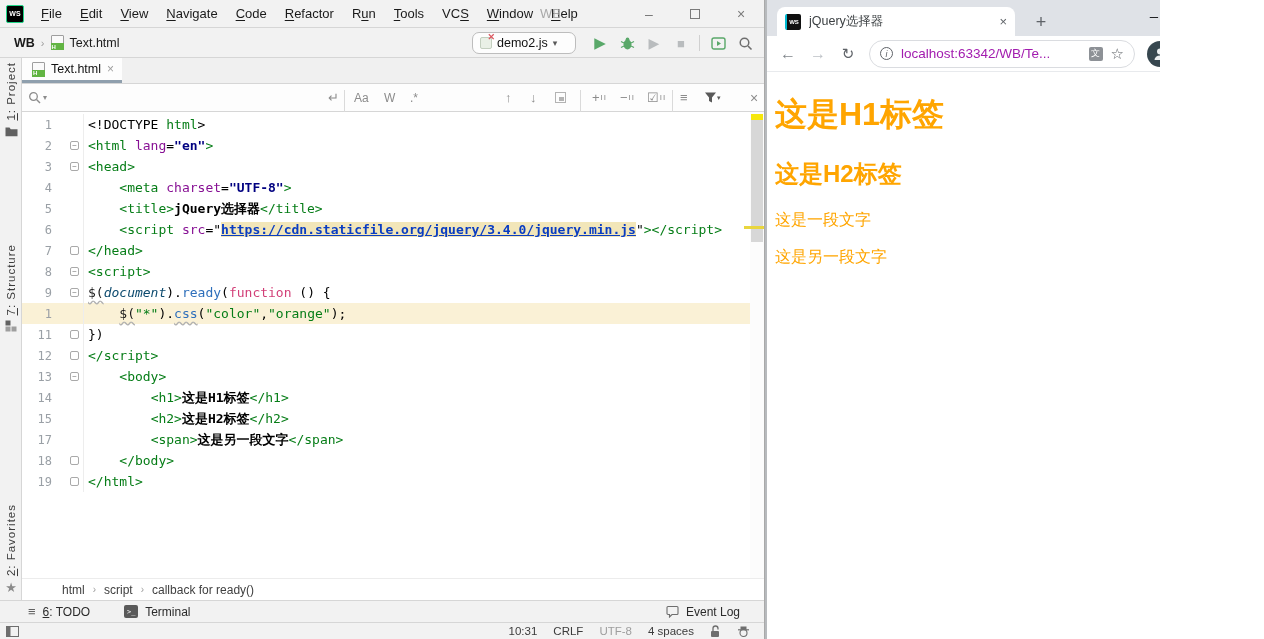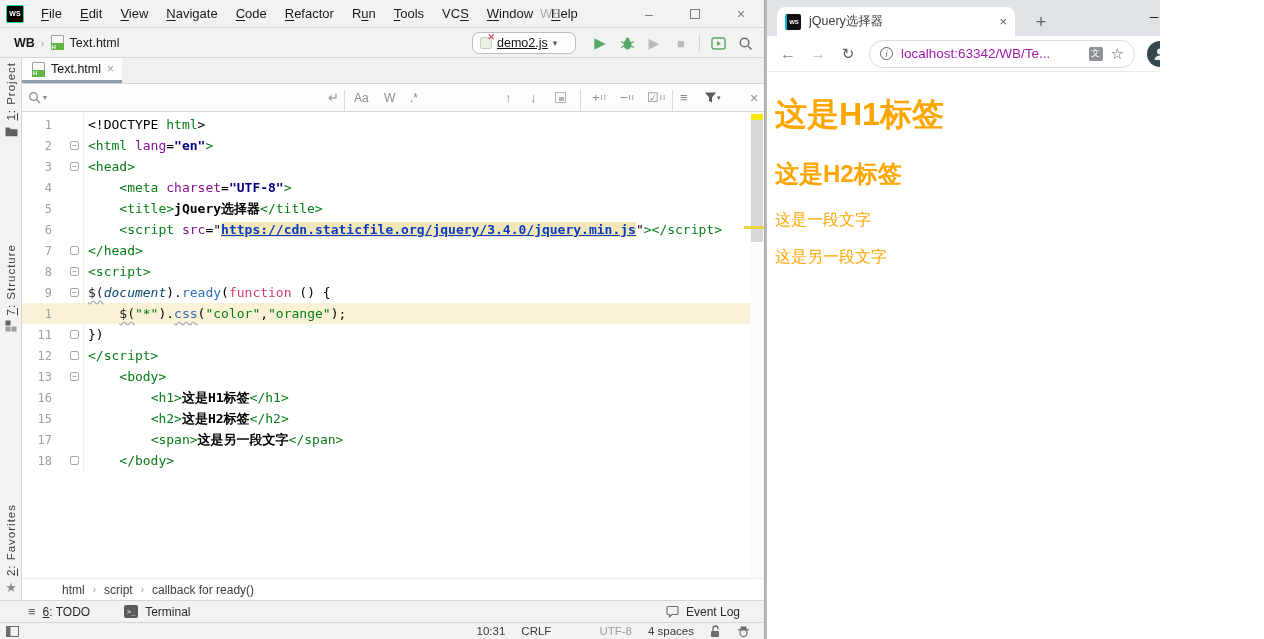--- a/index.html
+++ b/index.html
@@ -30,21 +30,21 @@
   .nav-project{font-weight:bold;font-size:12.5px;}
   .crumb-sep{color:#9e9e9e;font-size:11px;}
   .file-icon{width:13px;height:15px;position:relative;background:#fafafa;border:1px solid #9e9e9e;border-radius:1px;}
   .file-icon .hfoot{position:absolute;left:-1px;right:-1px;bottom:-1px;height:7px;background:#62b543;
                     color:#fff;font-size:6px;font-weight:bold;display:flex;align-items:center;justify-content:flex-start;padding-left:1px;}
   .run-cluster{position:absolute;right:10px;top:0;height:30px;display:flex;align-items:center;gap:9px;}
   .run-config{width:104px;height:22px;border:1px solid #bdbdbd;border-radius:7px;background:#fdfdfd;
               display:flex;align-items:center;gap:5px;padding:0 7px;margin-right:6px;}
   .cfg-icon{width:12px;height:12px;background:#e9f0e6;border:1px solid #c3cfbf;border-radius:2px;position:relative;}
   .cfg-icon .cfg-x{position:absolute;top:-6px;right:-4px;color:#db5860;font-size:9px;font-weight:bold;}
-  .run-config .lbl{font-size:12.5px;color:#111;text-decoration:underline;}
+  .run-config .lbl{font-size:12.5px;color:#111;}
   .icon-btn{display:flex;align-items:center;justify-content:center;width:18px;height:22px;}
   .play{color:#59a869;font-size:15px;}
   .coverage{color:#b9bcbe;font-size:14px;}
   .stop{color:#b9bcbe;font-size:13px;}
   .vsep{width:1px;height:16px;background:#d0d0d0;}
 
   .ide-body{display:flex;flex:0 0 542px;height:542px;}
   .stripe{position:relative;width:22px;background:#f2f2f2;border-right:1px solid #d6d6d6;flex:0 0 22px;}
   .tw-btn{position:absolute;left:0;width:22px;display:flex;flex-direction:column;align-items:center;gap:5px;}
   .vlabel{writing-mode:vertical-rl;transform:rotate(180deg);font-size:11.5px;color:#3c3c3c;letter-spacing:1px;white-space:nowrap;}
@@ -102,21 +102,21 @@
          padding:0 24px 0 28px;gap:7px;font-size:12px;color:#2b2b2b;flex:0 0 22px;}
   .twbar .grow{flex:1;}
   .tw-ic{color:#616161;font-size:13px;}
   .term-ic{width:14px;height:13px;background:#5a5a5a;border-radius:2px;color:#fff;font-size:7px;
            display:flex;align-items:center;justify-content:center;font-family:"DejaVu Sans Mono",monospace;}
   .twgap{width:20px;}
 
   .statusbar{height:17px;background:#f2f2f2;border-top:1px solid #d6d6d6;display:flex;align-items:center;
              padding:0 14px 0 6px;gap:16px;font-size:11.5px;color:#3b3b3b;flex:0 0 17px;}
   .statusbar .grow{flex:1;}
-  .sb-dim{color:#9e9e9e;margin-left:32px;}
+  .sb-dim{color:#9e9e9e;}
 
   
   .browser{position:absolute;left:765px;top:0;width:499px;height:639px;background:#fff;
            border-left:2px solid #b7babd;}
   .tabstrip{height:36px;background:#dfe2e7;position:relative;}
   .btab{position:absolute;left:10px;bottom:0;width:238px;height:29px;background:#fff;
         border-radius:8px 8px 0 0;display:flex;align-items:center;padding:0 8px;gap:8px;}
   .favicon{width:16px;height:16px;background:#101010;border-left:2px solid #00bcd4;border-radius:2px;
            color:#fff;font-size:6px;font-weight:bold;display:flex;align-items:center;justify-content:center;}
   .btab .btitle{flex:1;font-size:12.5px;color:#3c4043;white-space:nowrap;overflow:hidden;}
@@ -385,40 +385,47 @@
                 <pre class="code"><span class="tk tag">&lt;/script&gt;</span></pre>
               </div>
               <div class="line">
                 <span class="lnum">13</span>
                 <span class="fold">
                   <span class="fmark">−</span>
                 </span>
                 <pre class="code"><span class="tk pl">    </span><span class="tk tag">&lt;body&gt;</span></pre>
               </div>
               <div class="line">
-                <span class="lnum">16</span>
+                <span class="lnum">14</span>
                 <span class="fold"></span>
                 <pre class="code"><span class="tk pl">        </span><span class="tk tag">&lt;h1&gt;</span><span class="tk b">这是H1标签</span><span class="tk tag">&lt;/h1&gt;</span></pre>
               </div>
               <div class="line">
                 <span class="lnum">15</span>
                 <span class="fold"></span>
                 <pre class="code"><span class="tk pl">        </span><span class="tk tag">&lt;h2&gt;</span><span class="tk b">这是H2标签</span><span class="tk tag">&lt;/h2&gt;</span></pre>
               </div>
               <div class="line">
                 <span class="lnum">17</span>
                 <span class="fold"></span>
                 <pre class="code"><span class="tk pl">        </span><span class="tk tag">&lt;span&gt;</span><span class="tk b">这是另一段文字</span><span class="tk tag">&lt;/span&gt;</span></pre>
               </div>
               <div class="line">
                 <span class="lnum">18</span>
                 <span class="fold">
                   <span class="fmark"></span>
                 </span>
                 <pre class="code"><span class="tk pl">    </span><span class="tk tag">&lt;/body&gt;</span></pre>
+              </div>
+              <div class="line">
+                <span class="lnum">19</span>
+                <span class="fold">
+                  <span class="fmark"></span>
+                </span>
+                <pre class="code"><span class="tk tag">&lt;/html&gt;</span></pre>
               </div>
             </div>
           <div class="scrollcol">
             <div class="insp-square"></div>
             <div class="sthumb"></div>
             <div class="ytick"></div>
           </div>
         </div>
 
         <div class="crumbs" id="crumb-list">

